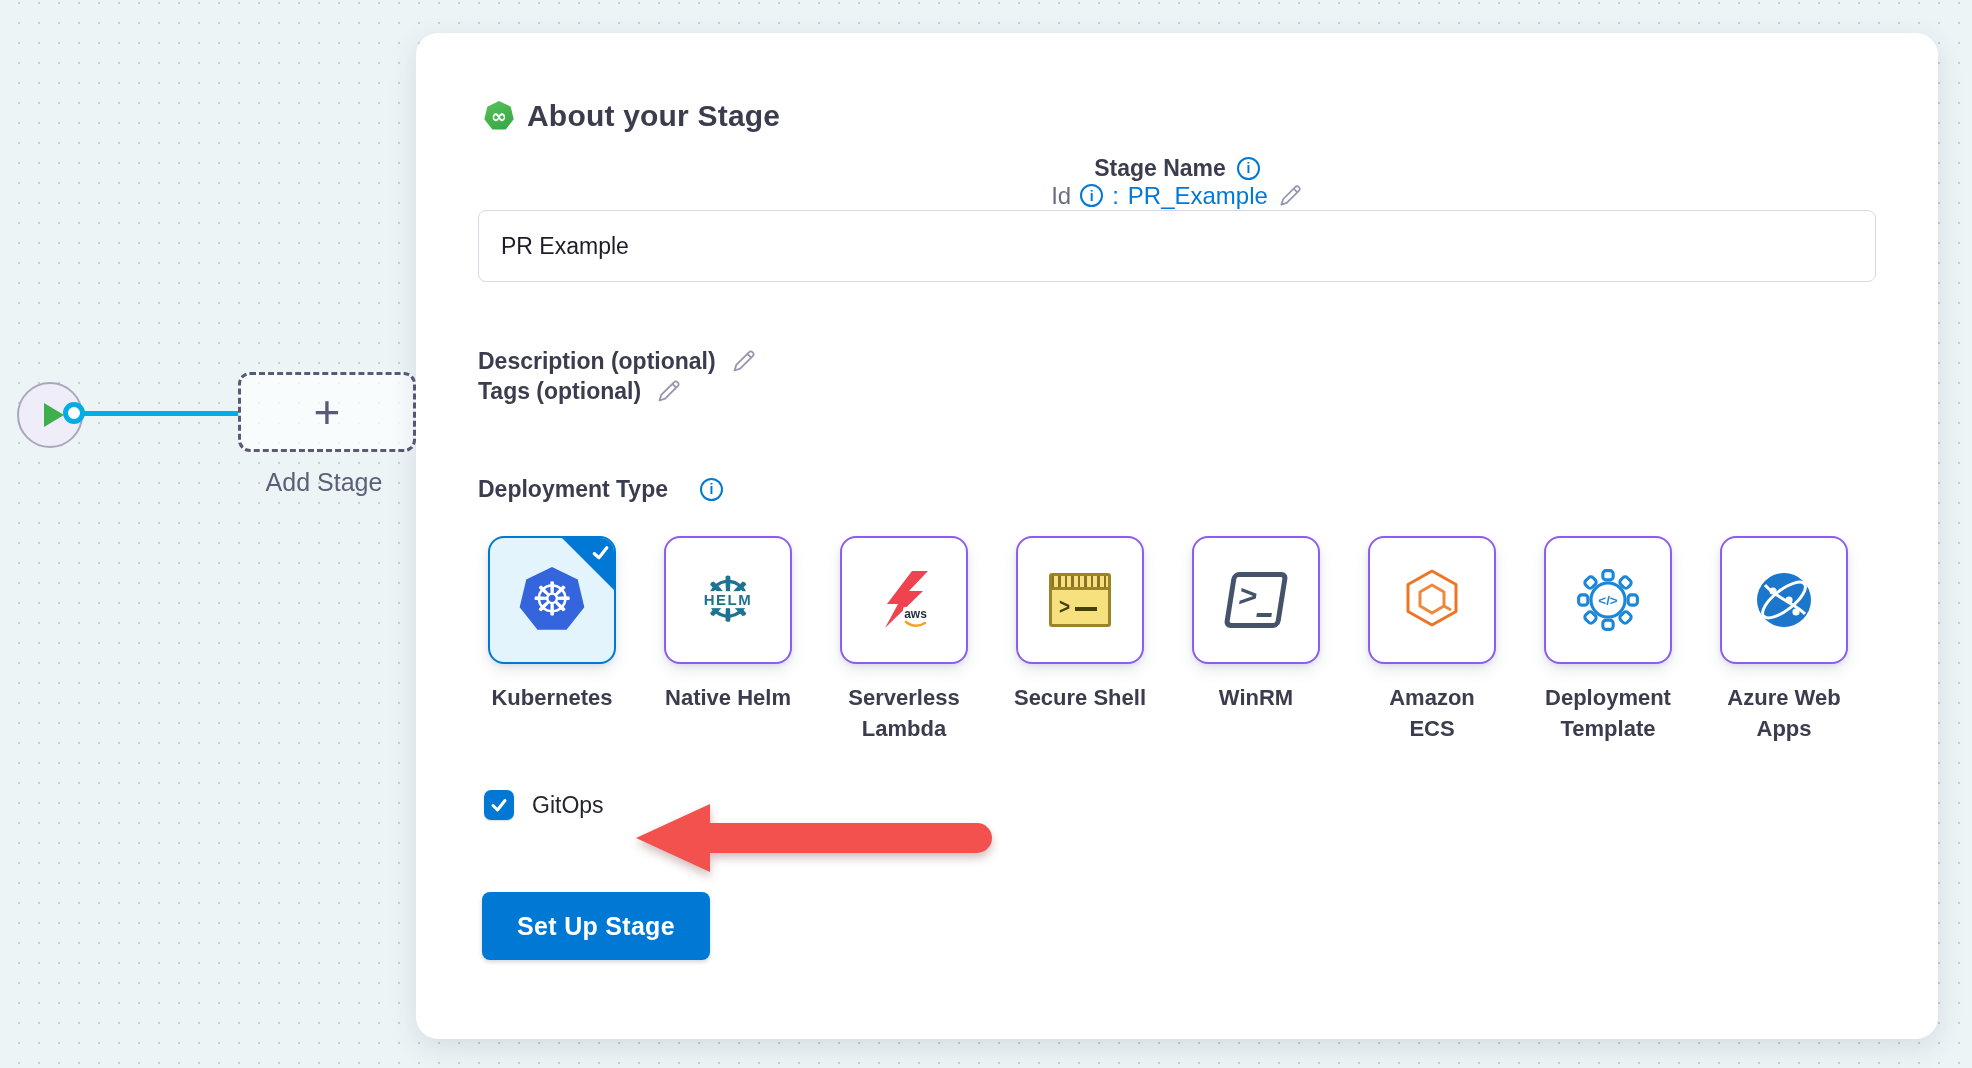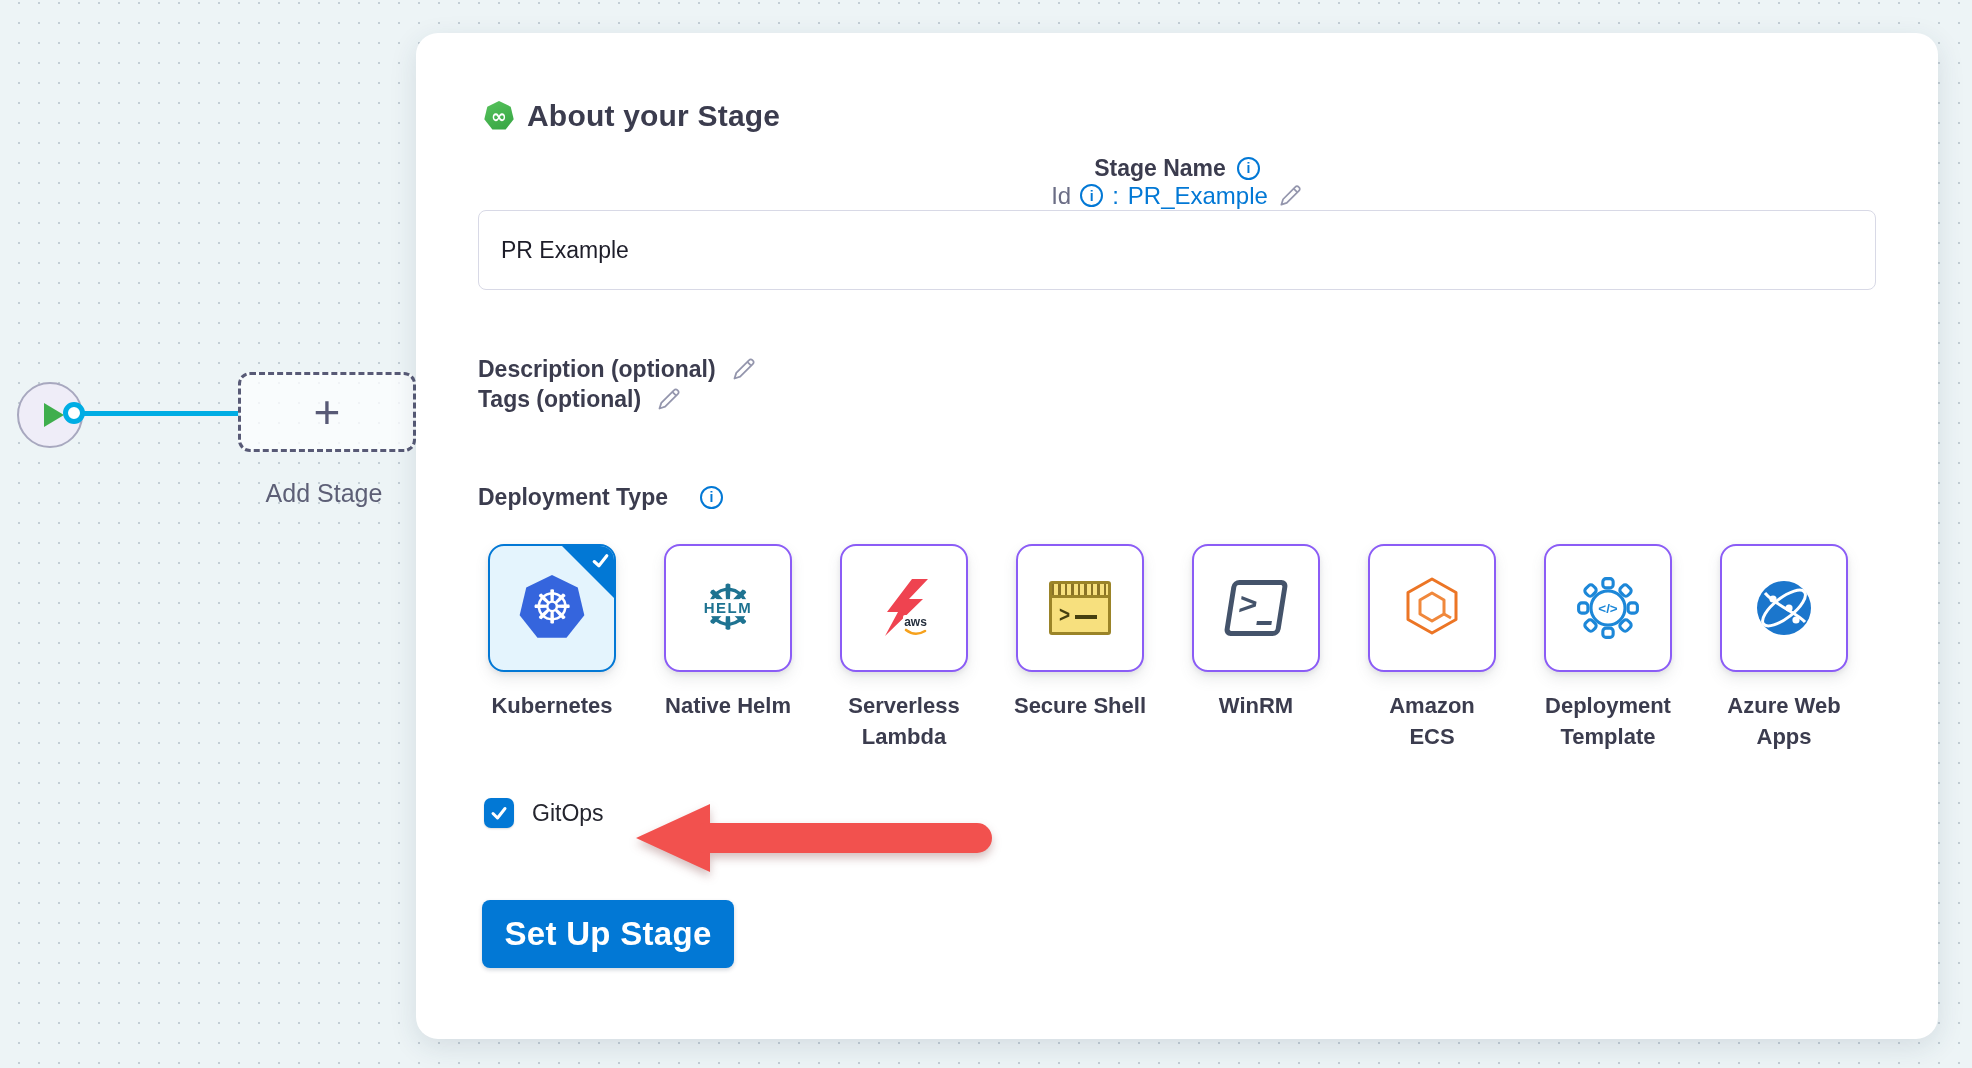--- a/index.html
+++ b/index.html
@@ -14,41 +14,41 @@
   .start-node{position:absolute;left:17px;top:382px;width:62px;height:62px;border-radius:50%;
     background:#efedf8;border:2px solid #a8a8bf;display:flex;align-items:center;justify-content:center;}
   .play-triangle{width:0;height:0;border-top:12px solid transparent;border-bottom:12px solid transparent;
     border-left:20px solid #3fae4d;margin-left:7px;}
   .connector-line{position:absolute;left:82px;top:411px;width:158px;height:5px;background:#00ade4;border-radius:3px;}
   .connector-dot{position:absolute;left:63px;top:402px;width:12px;height:12px;border-radius:50%;
     background:#ffffff;border:5px solid #00ade4;}
   .add-stage-box{position:absolute;left:238px;top:372px;width:172px;height:74px;border:3px dashed #585a76;
     border-radius:12px;background:rgba(253,254,255,0.78);display:flex;align-items:center;justify-content:center;
     color:#585a76;font-size:46px;font-weight:300;line-height:1;cursor:pointer;}
-  .add-stage-label{position:absolute;left:228px;top:479px;width:192px;text-align:center;
+  .add-stage-label{position:absolute;left:228px;top:468px;width:192px;text-align:center;
     font-size:25px;color:#5d5f76;font-weight:500;}
   
   .card{position:absolute;left:416px;top:33px;width:1522px;height:1006px;background:#ffffff;
     border-radius:22px;box-shadow:0 8px 28px rgba(35,55,80,0.12);box-sizing:border-box;
     padding:68px 62px 0 62px;}
   .header{display:flex;align-items:center;gap:13px;margin-left:6px;height:30px;}
   .cd-icon{width:30px;height:30px;flex:0 0 30px;
     clip-path:polygon(50% 0%,89% 19%,99% 61%,72% 95%,28% 95%,1% 61%,11% 19%);
     background:linear-gradient(155deg,#57c35c,#35a342);color:#fff;display:flex;align-items:center;
     justify-content:center;font-family:"DejaVu Sans",sans-serif;font-size:19px;font-weight:700;line-height:1;}
   .header-title{font-size:30px;font-weight:700;color:#3b3c4e;letter-spacing:0.2px;}
   .label-row{margin-top:37px;height:28px;display:flex;justify-content:center;align-items:center;flex-direction:column;}
   .field-label{display:flex;align-items:center;gap:11px;font-size:23px;font-weight:700;color:#3b3c4e;}
   .info-icon{box-sizing:border-box;width:23px;height:23px;border:2px solid #0278d5;border-radius:50%;
     color:#0278d5;font-size:14px;font-weight:700;display:flex;align-items:center;justify-content:center;
     line-height:1;cursor:pointer;}
   .id-row{display:flex;align-items:center;gap:9px;font-size:24px;color:#6b6d85;}
   .id-blue{color:#0278d5;}
   .pencil-btn{background:none;border:none;padding:0;margin:0;cursor:pointer;display:flex;align-items:center;}
-  .text-input{margin-top:14px;width:100%;height:80px;box-sizing:border-box;border:1.5px solid #d8d9e6;
+  .text-input{margin-top:14px;width:100%;height:72px;box-sizing:border-box;border:1.5px solid #d8d9e6;
     border-radius:8px;font-family:"Liberation Sans",sans-serif;font-size:23px;color:#1d1d29;
     padding:0 22px;outline:none;background:#fff;}
   .opt-row{display:flex;align-items:center;gap:14px;height:30px;}
   .row-desc{margin-top:64px;}
   .row-tags{}
   .row-deptype{margin-top:68px;gap:32px;}
   
   .tiles{display:flex;margin-left:-14px;margin-top:32px;align-items:flex-start;height:208px;}
   .tile-col{width:176px;display:flex;flex-direction:column;align-items:center;}
   .tile{position:relative;box-sizing:border-box;width:128px;height:128px;background:#ffffff;border-radius:16px;
@@ -77,22 +77,22 @@
   .ssh-dash{width:22px;height:4px;background:#46400f;margin-top:4px;}
   .winrm-icon{box-sizing:border-box;width:56px;height:56px;border:5px solid #44536a;border-radius:7px;
     transform:skewX(-9deg);position:relative;background:#fff;}
   .winrm-prompt{position:absolute;left:6px;top:2px;color:#44536a;font-weight:900;font-size:30px;
     transform:scaleX(1.05);line-height:1.1;}
   .winrm-underscore{position:absolute;right:5px;bottom:6px;width:15px;height:4.5px;background:#44536a;}
   .gitops-row{margin-top:46px;height:30px;display:flex;align-items:center;gap:18px;margin-left:6px;}
   .checkbox{width:30px;height:30px;background:#0278d5;border-radius:7px;display:flex;align-items:center;
     justify-content:center;cursor:pointer;box-shadow:0 1px 2px rgba(0,0,0,0.15);}
   .gitops-label{font-size:23px;color:#24252e;font-weight:500;}
-  .setup-btn{margin-top:72px;margin-left:4px;width:252px;height:68px;background:#0278d5;border:none;
-    border-radius:8px;color:#ffffff;font-family:"Liberation Sans",sans-serif;font-size:33px;font-weight:700;
+  .setup-btn{margin-top:72px;margin-left:4px;width:228px;height:68px;background:#0278d5;border:none;
+    border-radius:8px;color:#ffffff;font-family:"Liberation Sans",sans-serif;font-size:25px;font-weight:700;
     letter-spacing:0.3px;cursor:pointer;box-shadow:0 2px 4px rgba(0,30,60,0.18);}
   
   .red-arrow{position:absolute;left:636px;top:804px;width:356px;height:68px;
     filter:drop-shadow(0 5px 5px rgba(100,20,20,0.28));}
   .arrow-head{position:absolute;left:0;top:0;width:74px;height:68px;background:#f2514e;
     clip-path:polygon(0 50%,100% 0,100% 100%);}
   .arrow-body{position:absolute;left:64px;top:19px;width:292px;height:30px;background:#f2514e;
     border-radius:4px 15px 15px 4px;}
 </style>
 </head>

